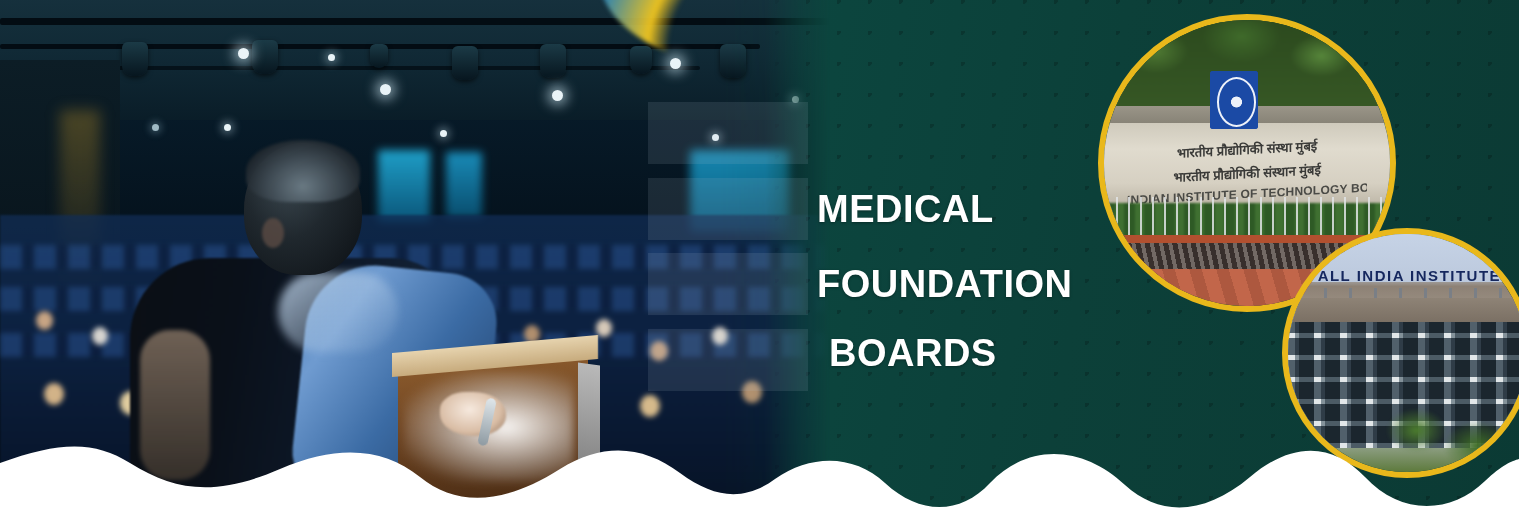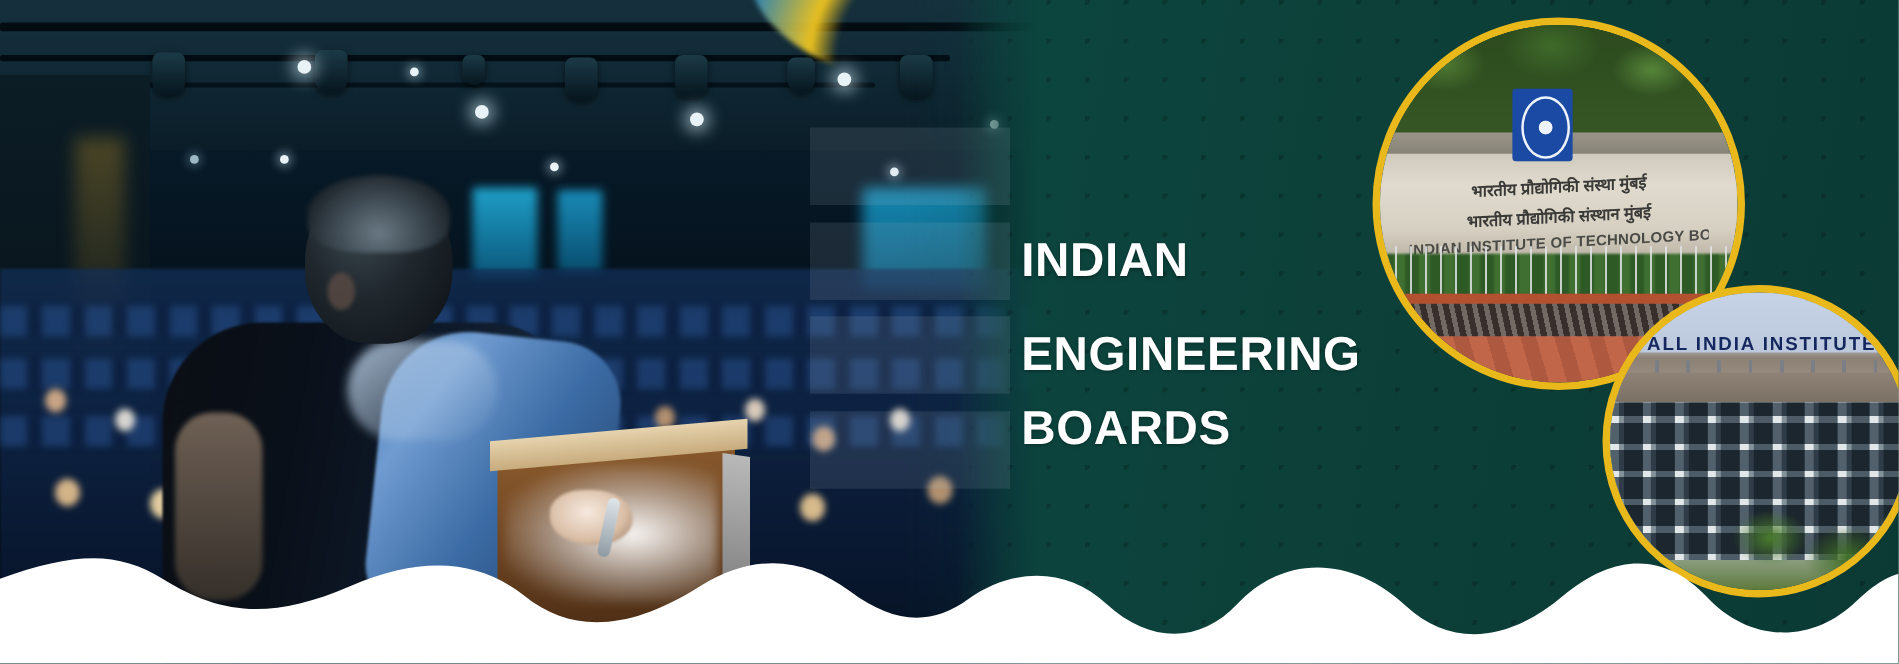--- a/index.html
+++ b/index.html
@@ -360,23 +360,23 @@
     <div class="mic"></div>
 
     <div class="swoosh"></div>
   </div>
 
   <div class="panel" style="top:102px;"></div>
   <div class="panel" style="top:178px;"></div>
   <div class="panel" style="top:253px;"></div>
   <div class="panel" style="top:329px;"></div>
 
-  <div class="headline" style="top:190px;">INDIAN</div>
-  <div class="headline" style="top:265px;">ENGINEERING</div>
-  <div class="headline" style="top:324px;">BOARDS</div>
+  <div class="headline" style="top:190px;">MEDICAL</div>
+  <div class="headline" style="top:265px;">FOUNDATION</div>
+  <div class="headline" style="top:334px;margin-left:12px;">BOARDS</div>
 
   <div class="circ" id="circle-iit">
     <div class="iit-inner">
       <div class="iit-trees"></div>
       <div class="iit-cap"></div>
       <div class="iit-wall"></div>
       <div class="iit-logo"></div>
       <div class="iit-txt iit-t1">भारतीय प्रौद्योगिकी संस्था मुंबई</div>
       <div class="iit-txt iit-t2">भारतीय प्रौद्योगिकी संस्थान मुंबई</div>
       <div class="iit-txt iit-t3">INDIAN INSTITUTE OF TECHNOLOGY BO</div>

